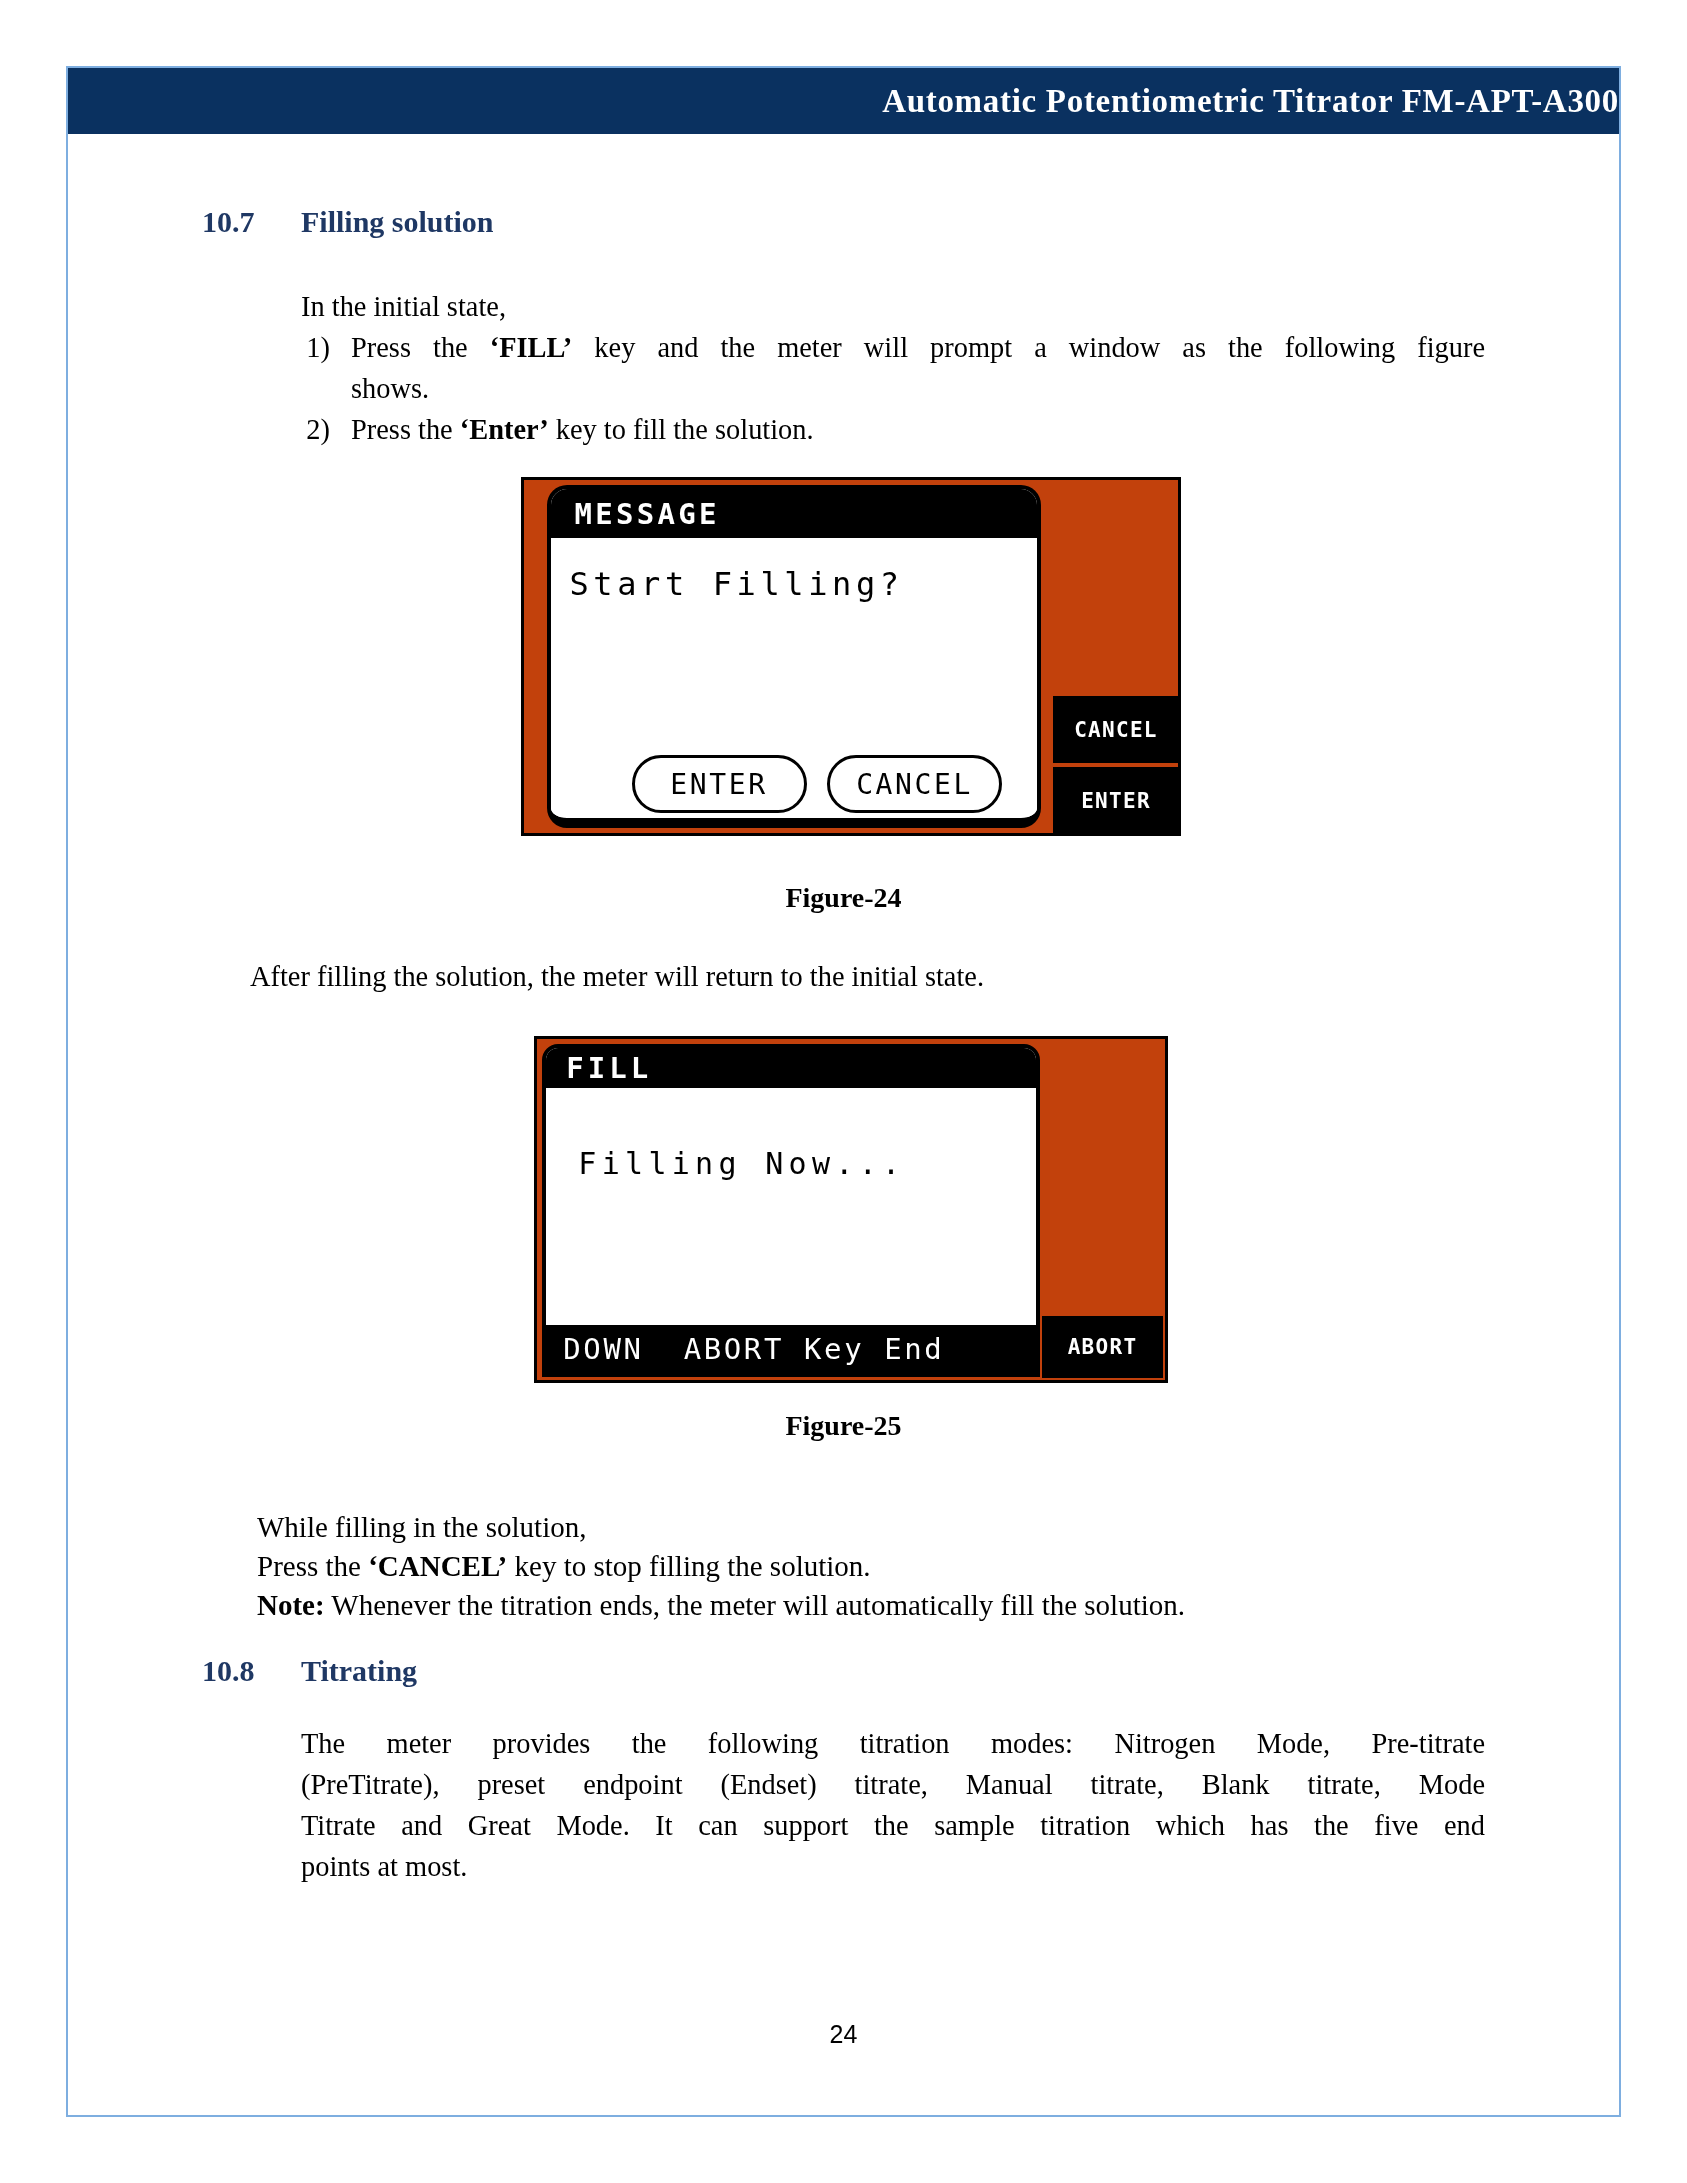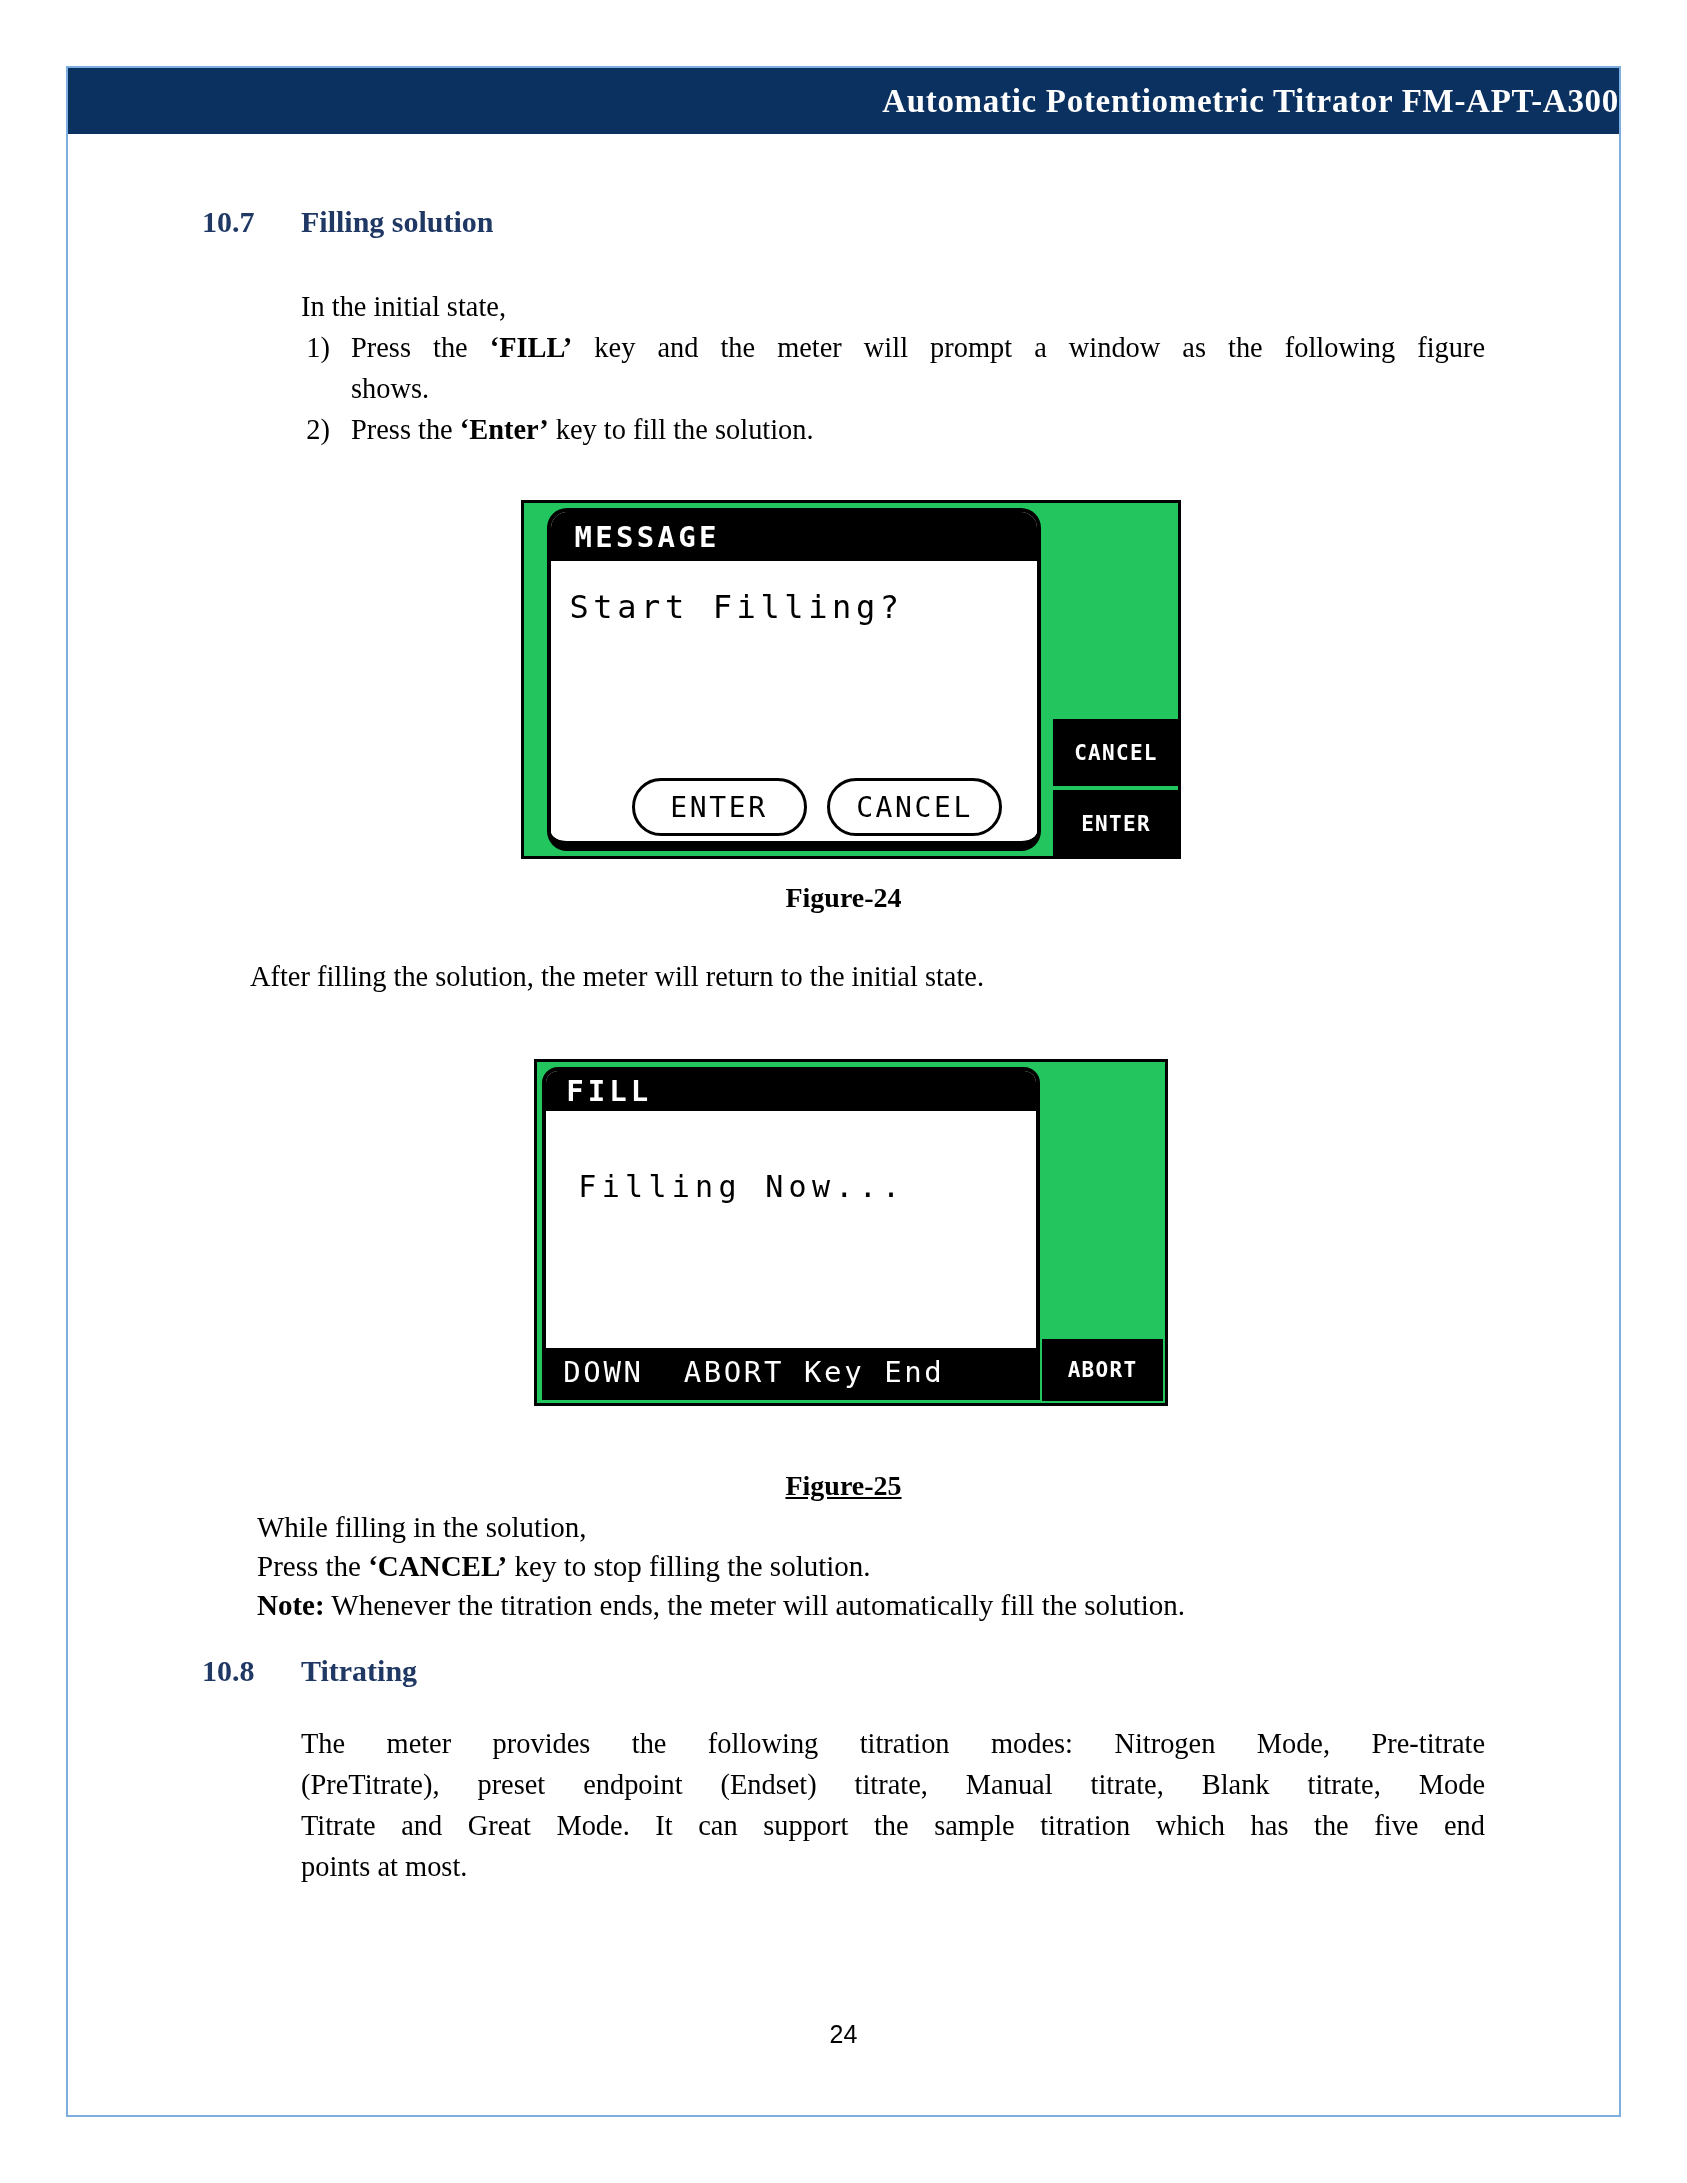--- a/index.html
+++ b/index.html
@@ -43,28 +43,28 @@
   .listitem .marker{position:absolute;left:5.3px;top:0;}
   .jline{text-align:justify;text-align-last:justify;}
   .afterline{position:absolute;left:182px;top:889px;font-size:28.4px;line-height:40px;}
   .whileblock{position:absolute;left:189px;top:1440px;font-size:29px;line-height:39px;}
   .para108{position:absolute;left:233px;top:1655px;width:1184px;}
   .caption{
     position:absolute;left:0;width:100%;text-align:center;
     font-weight:bold;font-size:28px;
   }
   .cap24{top:814px;}
-  .cap25{top:1402px;text-decoration:underline;}
+  .cap25{top:1342px;}
   .pagenum{
     position:absolute;left:0;width:100%;top:1952px;text-align:center;
     font-family:"Liberation Sans", sans-serif;font-size:25px;
   }
   b,strong{font-weight:bold;}
   
-  .fig{position:absolute;border:3.3px solid #000;background:#22c55e;margin-top:23px;}
+  .fig{position:absolute;border:3.3px solid #000;background:#c2410c;}
   .fig24{left:453px;top:409px;width:660px;height:359px;}
   .dialog{
     position:absolute;left:22.5px;top:5.3px;width:494px;height:343px;
     border:4px solid #000;border-bottom-width:10.6px;border-radius:20px;
     background:#fff;overflow:hidden;
   }
   .dlg-titlebar{
     height:49px;background:#000;color:#fff;
     display:flex;align-items:center;padding-left:24px;
     font-family:"DejaVu Sans Mono", monospace;font-weight:bold;

